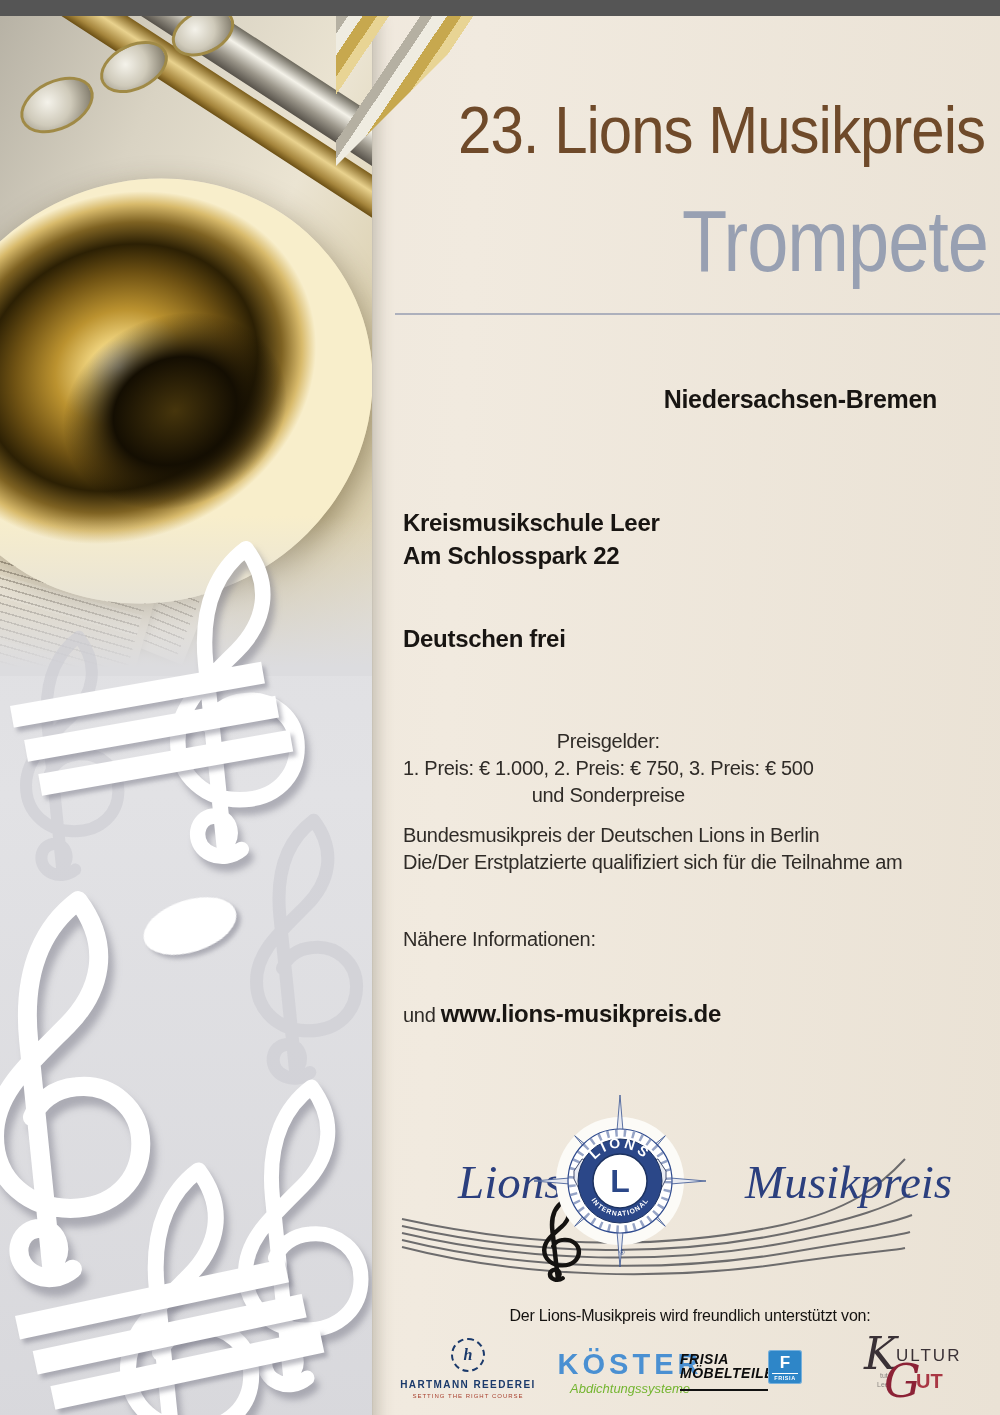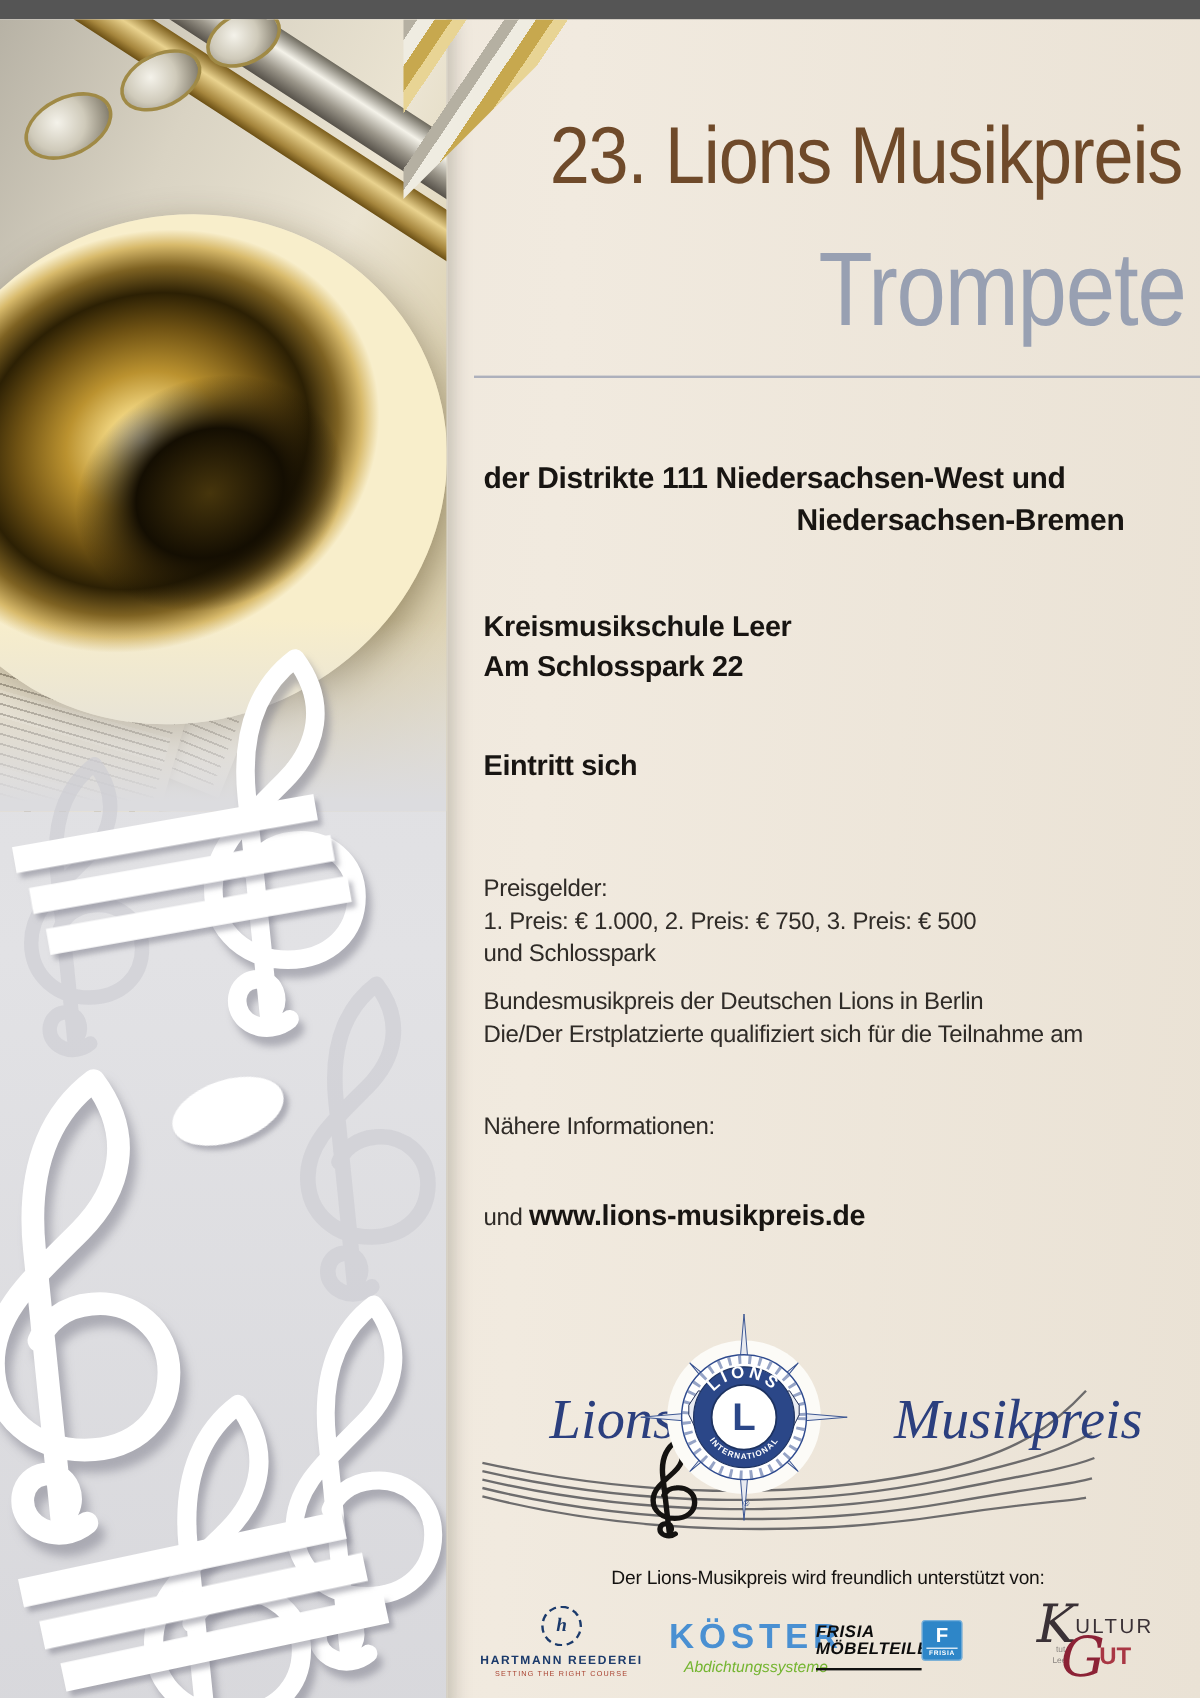--- a/index.html
+++ b/index.html
@@ -50,21 +50,21 @@
   .hdr-sub{position:absolute;top:192px;right:12px;z-index:2;
     font-size:74px;font-weight:400;letter-spacing:-1px;color:#98a0b2;line-height:1.1;
     transform:scaleY(1.18);transform-origin:right bottom;white-space:nowrap;}
   .hdr-rule{position:absolute;top:297px;left:395px;right:0;height:2px;background:#adb0bc;z-index:2;}
   
   .blk{position:absolute;left:403px;z-index:2;white-space:nowrap;}
   .district{top:366px;width:560px;font-weight:bold;font-size:25px;line-height:35px;color:#181512;letter-spacing:-.3px;}
   .district .l2{text-align:right;padding-right:26px;}
   .venue{top:490px;font-weight:bold;font-size:24px;line-height:33px;color:#181512;letter-spacing:-.3px;}
   .event{top:606px;font-weight:bold;font-size:24px;line-height:33px;color:#181512;letter-spacing:-.3px;}
-  .prizes{top:712px;font-size:20px;line-height:27px;color:#2f2b27;letter-spacing:-.3px;}
+  .prizes{top:712px;font-size:20px;line-height:27px;color:#2f2b27;letter-spacing:-.3px;text-align:center;}
   .qual{top:806px;font-size:20px;line-height:27px;color:#2f2b27;letter-spacing:-.3px;}
   .info-h{top:912px;font-size:20px;color:#2f2b27;letter-spacing:-.3px;}
   .emails{top:944px;font-weight:bold;font-size:24px;color:#181512;letter-spacing:-.3px;}
   .webline{top:984px;font-size:20px;color:#2f2b27;letter-spacing:-.3px;}
   .webline .site{font-weight:bold;font-size:24px;color:#181512;}
   
   .logo-svg{position:absolute;left:410px;top:1085px;z-index:2;overflow:visible;}
   
   .foot-head{position:absolute;left:380px;right:0;top:1291px;text-align:center;z-index:2;
     font-size:16px;color:#141210;letter-spacing:-.2px;}
@@ -150,37 +150,36 @@
       <ellipse class="clef-w" cx="190" cy="450" rx="48" ry="26" fill="currentColor" transform="rotate(-18 190 450)"></ellipse>
     </svg>
   </div>
   <div class="corner-wedge"></div>
 
   <h1 class="hdr-title">23. Lions Musikpreis</h1>
   <div class="hdr-sub">Trompete</div>
   <div class="hdr-rule"></div>
 
   <div class="blk district">
-    <div class="l1">der Distrikte 111 Niedersachsen-West und</div>
     <div class="l2">Niedersachsen-Bremen</div>
   </div>
 
   <div class="blk venue">
     <div>Kreismusikschule Leer</div>
     <div>Am Schlosspark 22</div>
   </div>
 
   <div class="blk event">
-    <div>Eintritt sich</div>
+    <div>Deutschen frei</div>
   </div>
 
   <div class="blk prizes">
     <div>Preisgelder:</div>
     <div>1. Preis: € 1.000, 2. Preis: € 750, 3. Preis: € 500</div>
-    <div>und Schlosspark</div>
+    <div>und Sonderpreise</div>
   </div>
 
   <div class="blk qual">
     <div>Bundesmusikpreis der Deutschen Lions in Berlin</div>
     <div>Die/Der Erstplatzierte qualifiziert sich für die Teilnahme am</div>
   </div>
 
   <div class="blk info-h">Nähere Informationen:</div>
   <div class="blk webline">
     <span>und</span>

